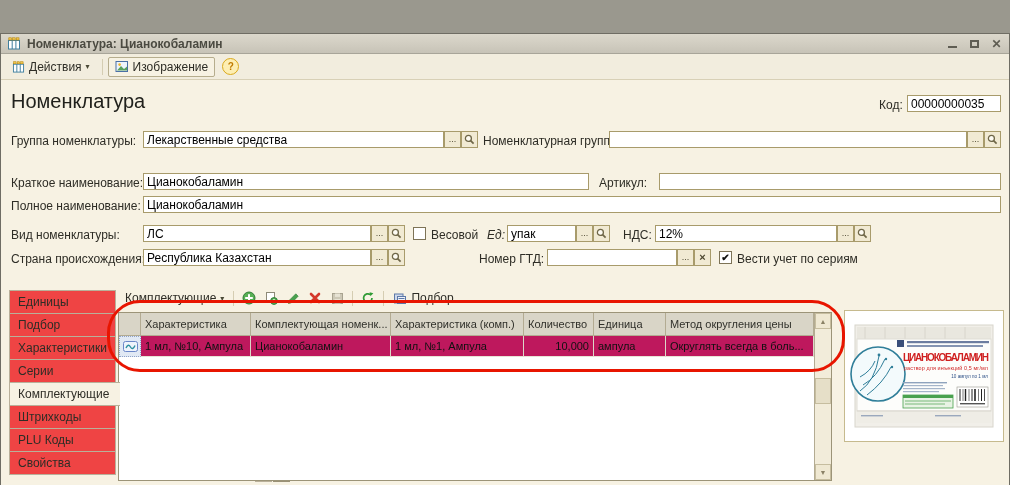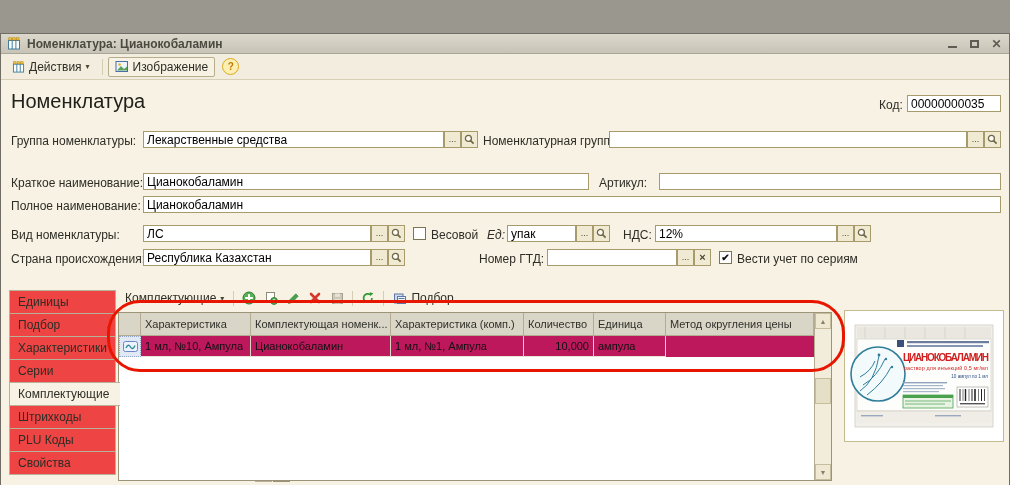--- a/index.html
+++ b/index.html
@@ -337,20 +337,21 @@
           <svg width="15" height="11" viewBox="0 0 15 11">
             <rect x="0.5" y="0.5" width="14" height="10" rx="2" fill="#eef3fb" stroke="#6a86c8"></rect>
             <path d="M3 7 C4.5 3.5 6 3.5 7.5 6 S10.5 8 12 4.5" fill="none" stroke="#2e8fa0" stroke-width="1.4"></path>
           </svg>
         </div>
         <div class="cell c1">1 мл, №10, Ампула</div>
         <div class="cell c2">Цианокобаламин</div>
         <div class="cell c3">1 мл, №1, Ампула</div>
         <div class="cell c4 num">10,000</div>
         <div class="cell c5">ампула</div>
+        <div class="cell c6">Округлять всегда в боль...</div>
       </div>
     </div>
     <div class="vsb">
       <div class="sbtn">
           <span>▲</span>
         </div>
       <div class="track">
           <div class="thumb"></div>
         </div>
       <div class="sbtn">

